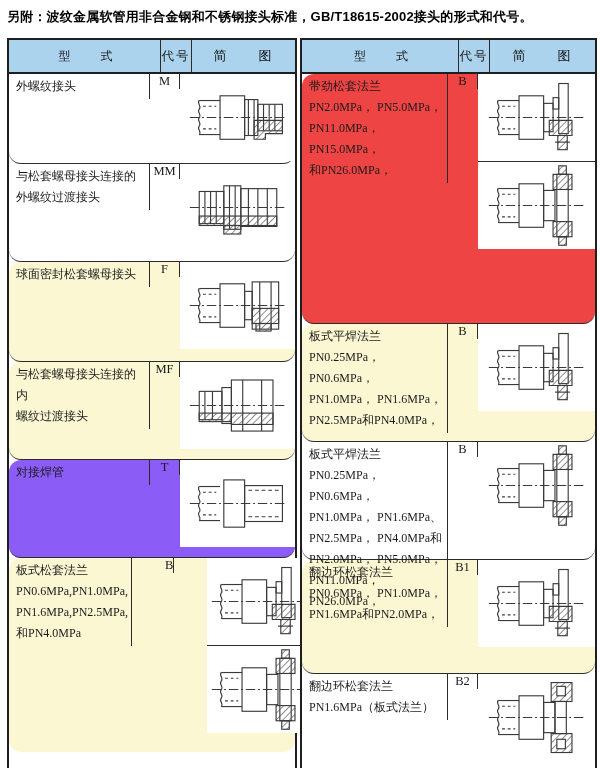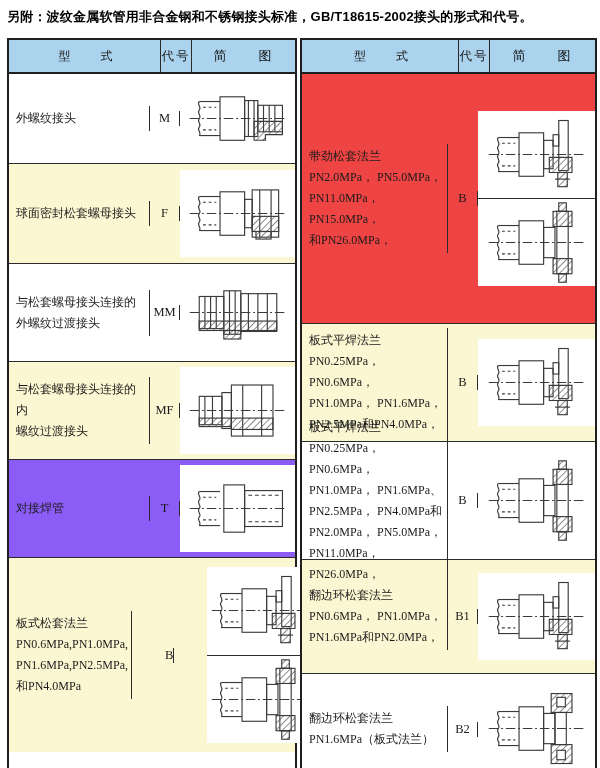--- a/index.html
+++ b/index.html
@@ -17,21 +17,21 @@
   .table.t-right{width:293px;}
   .thead{
     display:flex;height:32px;border-bottom:2px solid #1f1f1f;
     align-items:stretch;font-size:13px;
     font-family:"Liberation Serif",serif;
     justify-content:space-between;
   }
   .hcell{display:flex;align-items:center;justify-content:center;
     border-right:1px solid #2b2b2b;letter-spacing:2px;}
   .hcell:last-child{border-right:none;}
-  .row{display:flex;border-bottom:1px solid #2b2b2b;box-sizing:border-box;align-items:center;}
+  .row{display:flex;border-bottom:1px solid #2b2b2b;box-sizing:border-box;align-items:flex-start;border-radius:12px;}
   .row:last-child{border-bottom:none;}
   .cell{border-right:1px solid #2b2b2b;box-sizing:border-box;}
   .type{
     display:flex;align-items:center;padding:2px 3px 2px 7px;
     font-size:12px;line-height:1.75;white-space:pre-line;
     font-family:"Liberation Serif",serif;color:#1a1a1a;
   }
   .t-left .type{width:141px;}
   .t-right .type{width:146px;}
   .code{
@@ -83,51 +83,20 @@
                   <line x1="88" y1="31" x2="88" y2="59"></line>
                   <line x1="94" y1="31" x2="94" y2="59"></line>
                   <polygon points="72,48 102,48 102,62 84,62 84,68 72,68" fill="url(#hch)"></polygon>
                   <line x1="4" y1="45" x2="106" y2="45" stroke-dasharray="10 3 2 3"></line>
                 </g>
               </svg>
             </div>
           </div>
   </div>
 
-  <div class="row" style="height: 100px; background: rgb(251, 247, 210);">
-    <div class="cell type">球面密封松套螺母接头</div>
-    <div class="cell code">F</div>
-    <div class="cell diag">
-            <div class="dbox">
-              <svg viewBox="0 0 110 90" preserveAspectRatio="xMidYMid meet">
-                <defs>
-                  <pattern id="hch" width="5" height="5" patternTransform="rotate(45)" patternUnits="userSpaceOnUse">
-                    <line x1="0" y1="0" x2="0" y2="5" stroke="#555" stroke-width="1.4"></line>
-                  </pattern>
-                </defs>
-                <g fill="none" stroke="#3a3a3a" stroke-width="1.2">
-                  <path d="M14 27c-3 3 3 6 0 9c-3 3 3 6 0 9c-3 3 3 6 0 9c-3 3 3 6 0 9" fill="none"></path>
-                  <line x1="14" y1="27" x2="36" y2="27"></line>
-                  <line x1="14" y1="63" x2="36" y2="63"></line>
-                  <line x1="18" y1="33" x2="32" y2="33" stroke-dasharray="3 3"></line>
-                  <line x1="18" y1="57" x2="32" y2="57" stroke-dasharray="3 3"></line>
-                  <rect x="36" y="22" width="26" height="46"></rect>
-                  <rect x="62" y="30" width="8" height="30"></rect>
-                  <rect x="70" y="20" width="28" height="50"></rect>
-                  <line x1="78" y1="20" x2="78" y2="70"></line>
-                  <line x1="90" y1="20" x2="90" y2="70"></line>
-                  <rect x="70" y="48" width="28" height="16" fill="url(#hch)"></rect>
-                  <rect x="74" y="64" width="16" height="8" fill="url(#hch)"></rect>
-                  <line x1="4" y1="45" x2="106" y2="45" stroke-dasharray="10 3 2 3"></line>
-                </g>
-              </svg>
-            </div>
-          </div>
-  </div>
-
   <div class="row" style="height: 98px; background: rgb(255, 255, 255);">
     <div class="cell type">与松套螺母接头连接的
 外螺纹过渡接头</div>
     <div class="cell code">MM</div>
     <div class="cell diag">
             <div class="dbox">
               <svg viewBox="0 0 110 90" preserveAspectRatio="xMidYMid meet">
                 <defs>
                   <pattern id="hch" width="5" height="5" patternTransform="rotate(45)" patternUnits="userSpaceOnUse">
                     <line x1="0" y1="0" x2="0" y2="5" stroke="#555" stroke-width="1.4"></line>
@@ -147,20 +116,51 @@
                   <line x1="86" y1="25" x2="86" y2="65"></line>
                   <rect x="14" y="54" width="82" height="10" fill="url(#hch)"></rect>
                   <rect x="40" y="64" width="18" height="9" fill="url(#hch)"></rect>
                   <line x1="4" y1="45" x2="106" y2="45" stroke-dasharray="10 3 2 3"></line>
                 </g>
               </svg>
             </div>
           </div>
   </div>
 
+  <div class="row" style="height: 100px; background: rgb(251, 247, 210);">
+    <div class="cell type">球面密封松套螺母接头</div>
+    <div class="cell code">F</div>
+    <div class="cell diag">
+            <div class="dbox">
+              <svg viewBox="0 0 110 90" preserveAspectRatio="xMidYMid meet">
+                <defs>
+                  <pattern id="hch" width="5" height="5" patternTransform="rotate(45)" patternUnits="userSpaceOnUse">
+                    <line x1="0" y1="0" x2="0" y2="5" stroke="#555" stroke-width="1.4"></line>
+                  </pattern>
+                </defs>
+                <g fill="none" stroke="#3a3a3a" stroke-width="1.2">
+                  <path d="M14 27c-3 3 3 6 0 9c-3 3 3 6 0 9c-3 3 3 6 0 9c-3 3 3 6 0 9" fill="none"></path>
+                  <line x1="14" y1="27" x2="36" y2="27"></line>
+                  <line x1="14" y1="63" x2="36" y2="63"></line>
+                  <line x1="18" y1="33" x2="32" y2="33" stroke-dasharray="3 3"></line>
+                  <line x1="18" y1="57" x2="32" y2="57" stroke-dasharray="3 3"></line>
+                  <rect x="36" y="22" width="26" height="46"></rect>
+                  <rect x="62" y="30" width="8" height="30"></rect>
+                  <rect x="70" y="20" width="28" height="50"></rect>
+                  <line x1="78" y1="20" x2="78" y2="70"></line>
+                  <line x1="90" y1="20" x2="90" y2="70"></line>
+                  <rect x="70" y="48" width="28" height="16" fill="url(#hch)"></rect>
+                  <rect x="74" y="64" width="16" height="8" fill="url(#hch)"></rect>
+                  <line x1="4" y1="45" x2="106" y2="45" stroke-dasharray="10 3 2 3"></line>
+                </g>
+              </svg>
+            </div>
+          </div>
+  </div>
+
   <div class="row" style="height: 98px; background: rgb(251, 247, 210);">
     <div class="cell type">与松套螺母接头连接的内
 螺纹过渡接头</div>
     <div class="cell code">MF</div>
     <div class="cell diag">
             <div class="dbox">
               <svg viewBox="0 0 110 90" preserveAspectRatio="xMidYMid meet">
                 <defs>
                   <pattern id="hch" width="5" height="5" patternTransform="rotate(45)" patternUnits="userSpaceOnUse">
                     <line x1="0" y1="0" x2="0" y2="5" stroke="#555" stroke-width="1.4"></line>

